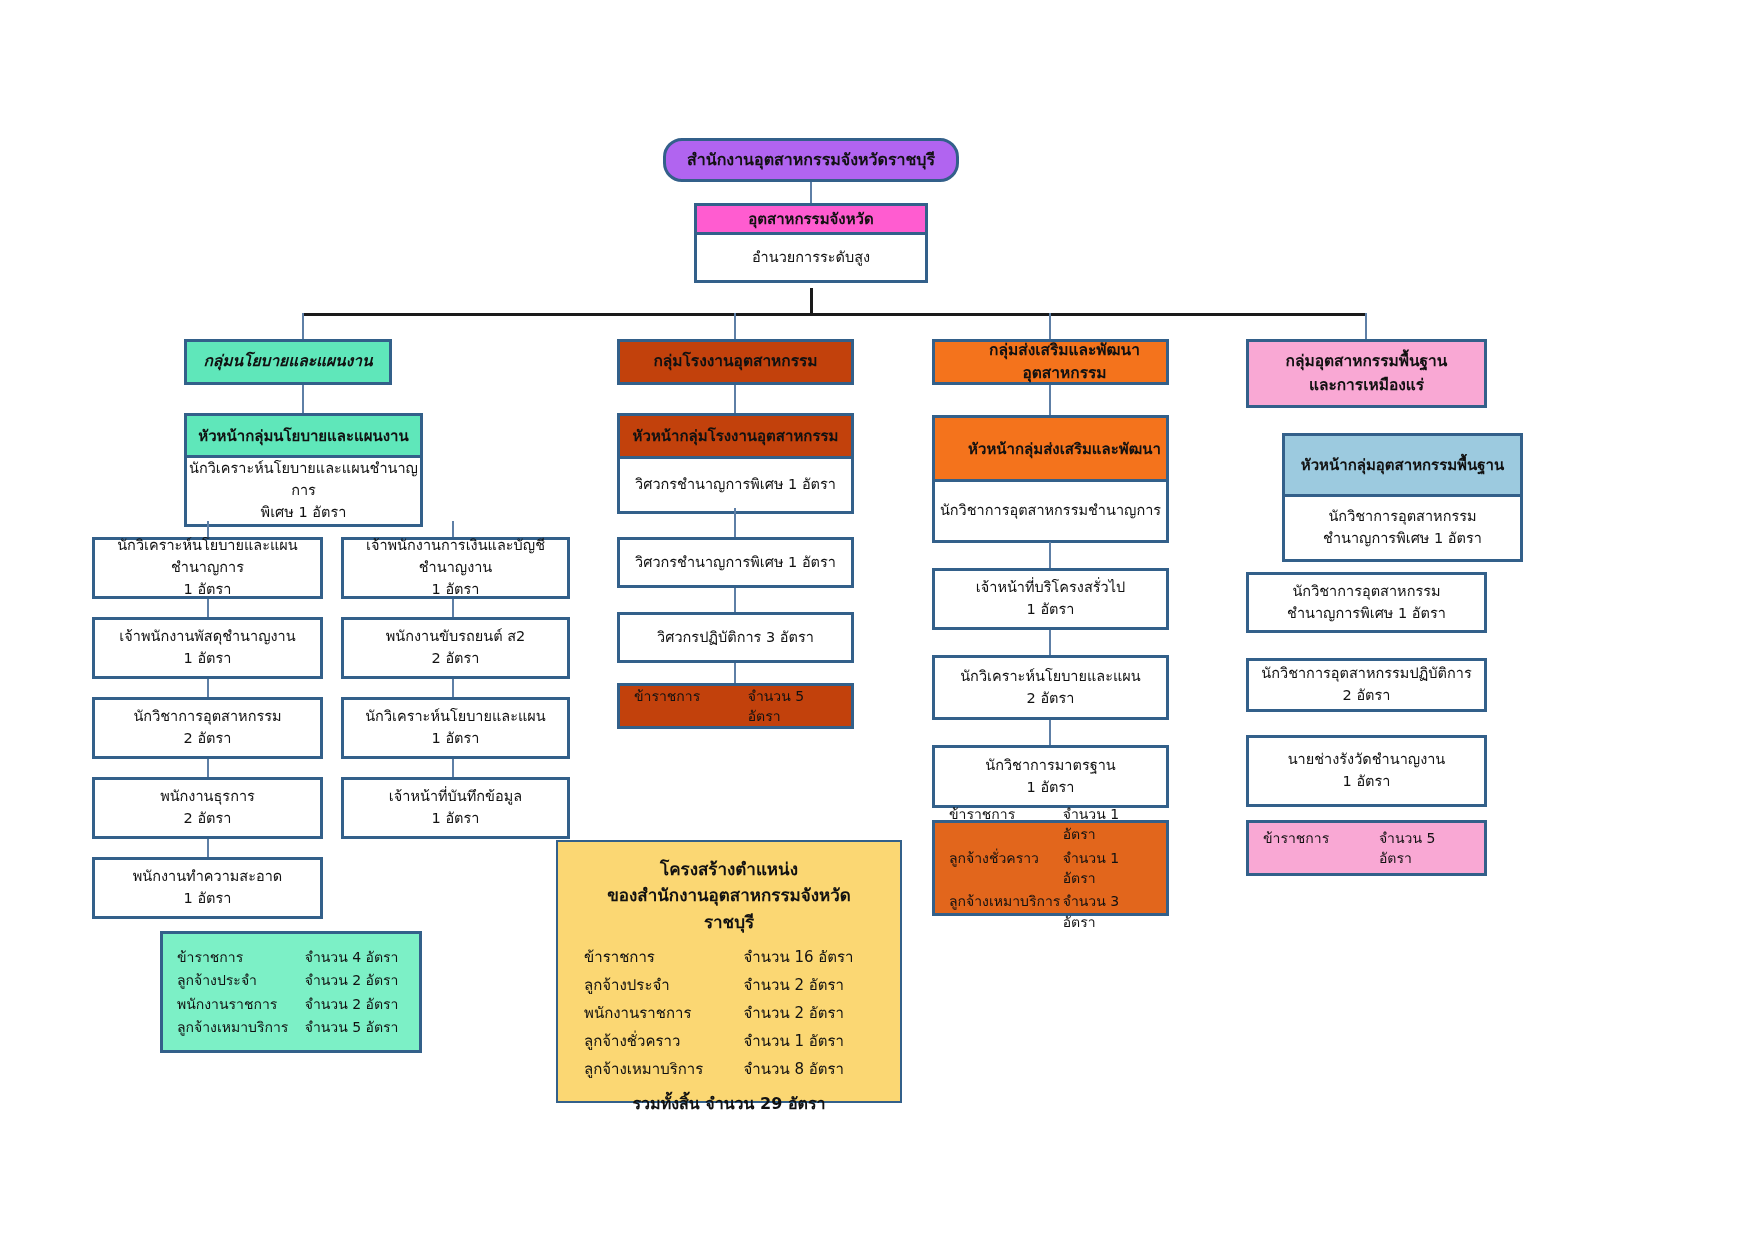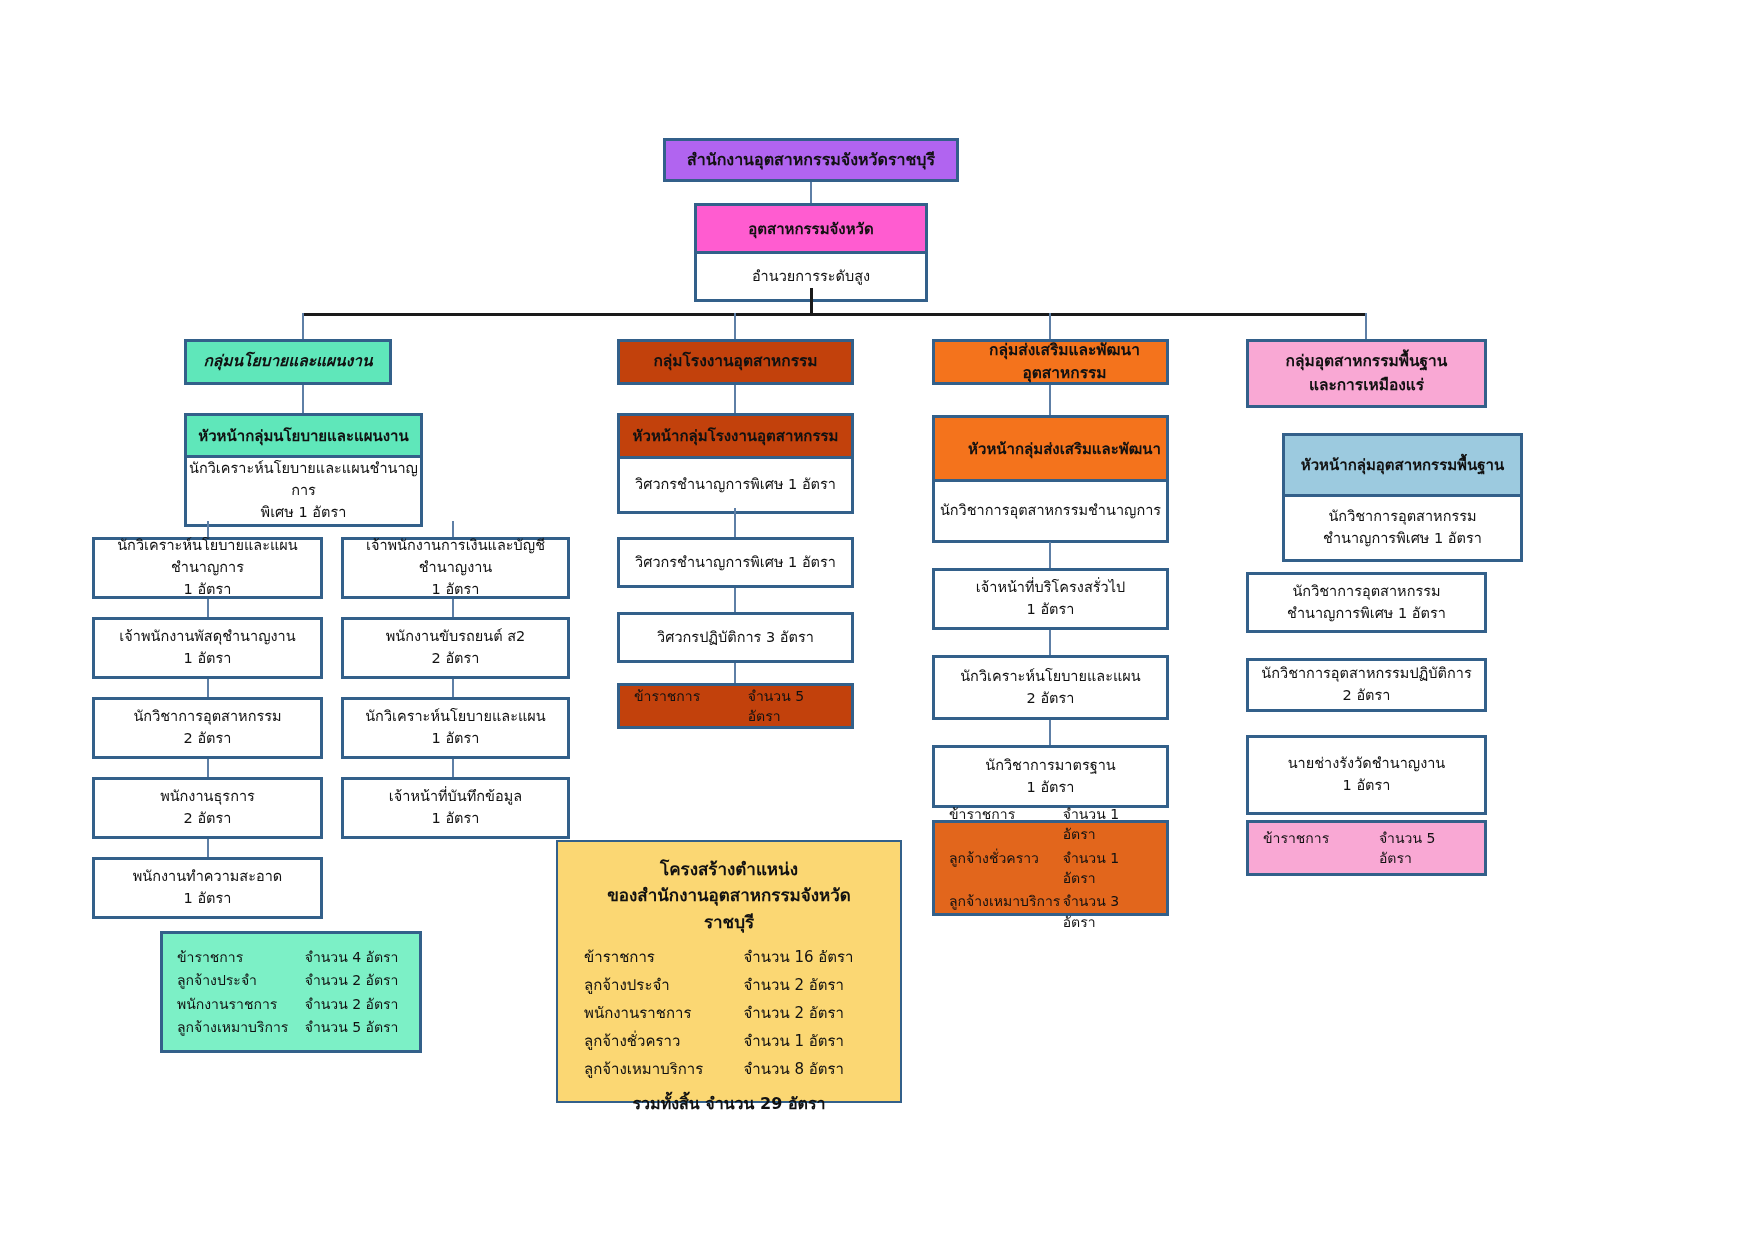--- a/index.html
+++ b/index.html
@@ -47,28 +47,28 @@
   .struct .s-rows{margin-top:10px;display:flex;flex-direction:column;gap:4px;font-size:15px;}
   .struct .s-row{display:grid;grid-template-columns:55% 45%;text-align:left;}
   .struct .s-total{margin-top:10px;text-align:center;font-weight:bold;font-size:16px;}
 </style>
 </head>
 <body>
 
 <div id="canvas">
 
 
-  <div class="box bold fill-purple" style="left:663px;top:138px;width:296px;height:44px;font-size:16px;">
+  <div class="box bold fill-purple" style="left:663px;top:138px;width:296px;height:44px;font-size:16px;border-radius:19px;">
     <span>สำนักงานอุตสาหกรรมจังหวัดราชบุรี</span>
   </div>
 
   <div class="conn" style="left:810px;top:182px;height:21px;"></div>
 
   <div class="unit" style="left:694px;top:203px;width:234px;">
-    <div class="u-hdr fill-pink" style="height:48px;">
+    <div class="u-hdr fill-pink" style="height:29px;">
       <span>อุตสาหกรรมจังหวัด</span>
     </div>
     <div class="u-body" style="height:45px;">
       <span>อำนวยการระดับสูง</span>
     </div>
   </div>
 
   <div class="conn" style="left:810px;top:288px;height:25px;background:#1a1a1a;width:3px;"></div>
   <div class="mainline" style="left:303px;top:313px;width:1063px;"></div>
   <div class="conn" style="left:302px;top:313px;height:26px;"></div>
@@ -249,21 +249,21 @@
   </div>
 
   <div class="box" style="left:1246px;top:572px;width:241px;height:61px;">
     <span>นักวิชาการอุตสาหกรรม</span>
     <span>ชำนาญการพิเศษ 1 อัตรา</span>
   </div>
   <div class="box" style="left:1246px;top:658px;width:241px;height:54px;">
     <span>นักวิชาการอุตสาหกรรมปฏิบัติการ</span>
     <span>2 อัตรา</span>
   </div>
-  <div class="box" style="left:1246px;top:735px;width:241px;height:80px;">
+  <div class="box" style="left:1246px;top:735px;width:241px;height:72px;">
     <span>นายช่างรังวัดชำนาญงาน</span>
     <span>1 อัตรา</span>
   </div>
 
   <div class="sumrows fill-teal" style="left:1246px;top:820px;width:241px;height:56px;">
     <div class="sumrow">
       <span>ข้าราชการ</span>
       <span>จำนวน 5 อัตรา</span>
     </div>
   </div>

